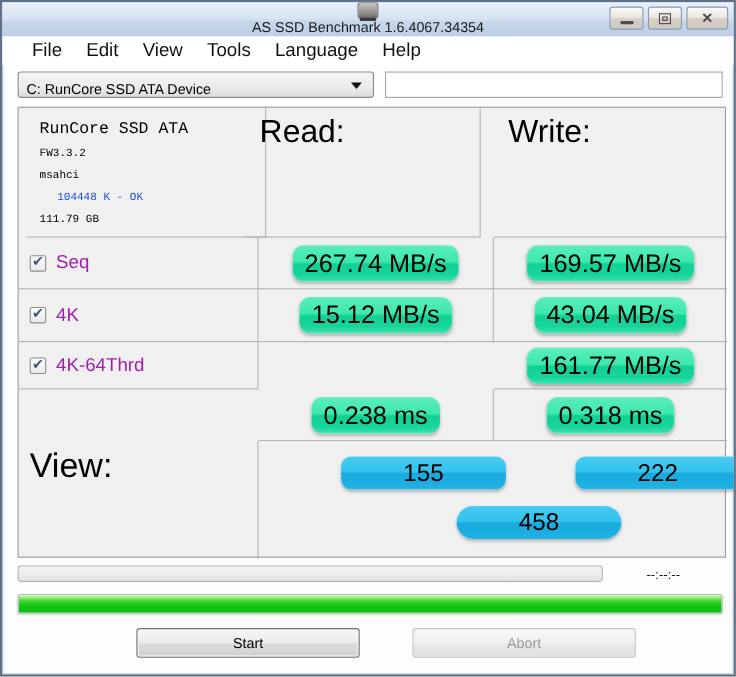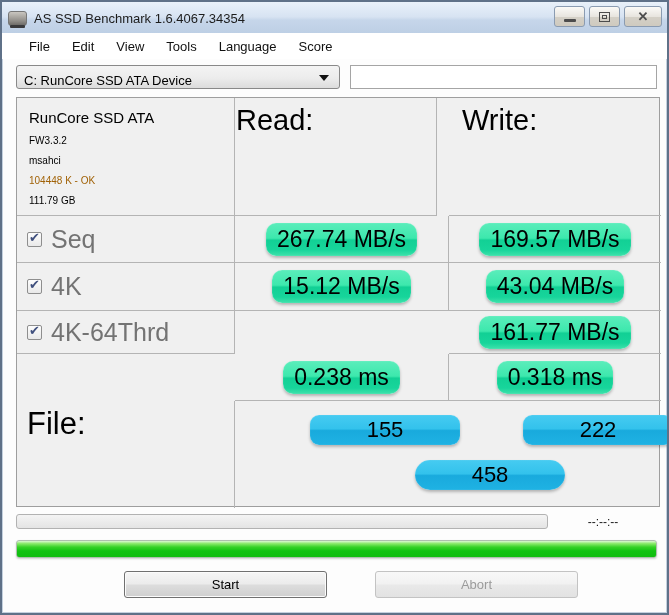--- a/index.html
+++ b/index.html
@@ -7,21 +7,21 @@
   .window{
     position:relative; width:669px; height:615px;
     border:2px solid #5f7188; background:#fdfdfd; overflow:hidden;
     box-shadow: inset 0 0 0 1px #c3d0de;
   }
   
   .titlebar{
     position:absolute; left:0; top:0; width:665px; height:34px;
     background:linear-gradient(180deg,#e9f1fa 0%,#d7e3f2 45%,#c6d6ea 55%,#bccee4 100%);
     border-bottom:1px solid #9fb2ca;
-    display:flex; align-items:center;
+    display:flex; align-items:center;flex-direction:column;
   }
   .app-icon{ width:19px; height:15px; margin:0 7px 0 6px; position:relative;
     background:linear-gradient(180deg,#c9c6c0,#8f8c87 70%,#6e6c68);
     border-radius:3px; border:1px solid #777; }
   .app-icon::after{ content:""; position:absolute; left:1px; right:1px; bottom:-3px; height:3px;
     background:#3a3a3c; border-radius:1px; }
   .title-text{ font-size:13px; color:#1c1c1c; }
   .winbtns{ position:absolute; right:5px; top:4px; display:flex; gap:4px; }
   .winbtn{
     width:31px; height:21px; border:1px solid #8a9bb1; border-radius:3px;
@@ -31,21 +31,21 @@
   .winbtn.close{ width:38px; }
   .glyph-min{ width:12px; height:3px; background:#4c4c4c; margin-top:8px; border-radius:1px;}
   .glyph-max{ width:11px; height:10px; border:1px solid #4c4c4c; display:flex; align-items:center; justify-content:center;}
   .glyph-max span{ width:5px; height:4px; border:1px solid #4c4c4c; display:block;}
   .glyph-close{ font-size:13px; font-weight:bold; color:#4c4c4c; line-height:1;}
   
   .menubar{
     position:absolute; left:0; top:31px; width:665px; height:26px;
     background:#fff; display:flex; align-items:center; padding-left:18px;
   }
-  .menu-item{ font-size:13px; color:#111; padding:3px 9px; margin-right:4px; cursor:default; }
+  .menu-item{ font-size:17px; color:#111; padding:3px 9px; margin-right:4px; cursor:default; }
   
   .combobox{
     position:absolute; left:14px; top:63px; width:324px; height:24px;
     border:1px solid #898989; border-radius:3px;
     background:linear-gradient(180deg,#f4f4f4 0%,#ececec 55%,#dcdcdc 100%);
     display:flex; align-items:center; padding-left:7px; cursor:default;
   }
   .combobox .cb-text{ font-size:13px; color:#000;margin-top:7px; }
   .combo-arrow{ position:absolute; right:10px; top:9px; width:0; height:0;
     border-left:5px solid transparent; border-right:5px solid transparent; border-top:6px solid #111; }
@@ -53,29 +53,29 @@
     position:absolute; left:348px; top:63px; width:307px; height:24px;
     border:1px solid #a5a5a5; background:#fff; font-size:13px; padding:0 5px;
     font-family:"Liberation Sans", sans-serif;
   }
   
   .bench-table{
     position:absolute; left:14px; top:95px; width:644px; height:410px;
     background:#f0f0f0; border:1px solid #9e9e9e;
   }
   .cell{ position:absolute; border-right:1px solid #b4b4b4; border-bottom:1px solid #b4b4b4; }
-  .info-cell{ left:0; top:0; width:218px; height:118px; padding:11px 0 0 12px; }
+  .info-cell{ left:7px; top:0; width:218px; height:118px; padding:11px 0 0 12px;font-family:Liberation Mono, monospace; }
   .info-model{ font-size:15px; color:#000; margin-bottom:5px; }
   .info-line{ font-size:10px; color:#000; line-height:20px; }
-  .info-ok{ color:#a16207; }
+  .info-ok{ color:#1d4ed8;margin-left:16px; }
   .hdr-cell{ top:0; height:118px; padding:6px 0 0 13px; font-size:29px; color:#000; }
   .hdr-read{ left:206px; width:214px; }
   .hdr-write{ left:432px; width:212px; border-right:none; }
   .label-cell{ left:0; width:218px; display:flex; align-items:center; padding-left:10px; }
-  .row-label{ font-size:25px; color:#737373; margin-left:9px; }
+  .row-label{ font-size:17px; color:#a21caf; margin-left:9px; }
   .checkbox{
     width:15px; height:15px; border:1px solid #8e8e8e; border-radius:2px;
     background:linear-gradient(180deg,#fdfdfd,#e9e9e9); position:relative; cursor:pointer; flex:0 0 15px;
   }
   .checkbox::after{ content:"✔"; position:absolute; left:1px; top:-3px; font-size:13px; color:#40507e; }
   .val-cell{ display:flex; align-items:center; justify-content:center; }
   .val-read{ left:218px; width:214px; }
   .val-write{ left:432px; width:212px; border-right:none; }
   .r1{ top:118px; height:47px; } .r2{ top:165px; height:48px; }
   .r3{ top:213px; height:43px; } .r4{ top:256px; height:47px; }
@@ -143,21 +143,21 @@
       </div>
     </div>
   </div>
 
   <div class="menubar">
     <span class="menu-item">File</span>
     <span class="menu-item">Edit</span>
     <span class="menu-item">View</span>
     <span class="menu-item">Tools</span>
     <span class="menu-item">Language</span>
-    <span class="menu-item">Score</span>
+    <span class="menu-item">Help</span>
   </div>
 
   <div class="combobox">
     <span class="cb-text">C: RunCore SSD ATA Device</span>
     <span class="combo-arrow"></span>
   </div>
   <input class="textbox" value="" style="">
 
   <div class="bench-table">
 
@@ -202,21 +202,21 @@
     </div>
 
     <div class="cell val-cell val-read r4">
       <span class="badge-green">0.238 ms</span>
     </div>
     <div class="cell val-cell val-write r4">
       <span class="badge-green">0.318 ms</span>
     </div>
 
     <div class="cell score-label-cell">
-      <span class="score-label">File:</span>
+      <span class="score-label">View:</span>
     </div>
     <div class="cell score-area">
       <span class="badge-blue score-read">155</span>
       <span class="badge-blue score-write">222</span>
       <span class="badge-blue score-total">458</span>
     </div>
   </div>
 
   <div class="progressbar"></div>
   <div class="time-display">--:--:--</div>

